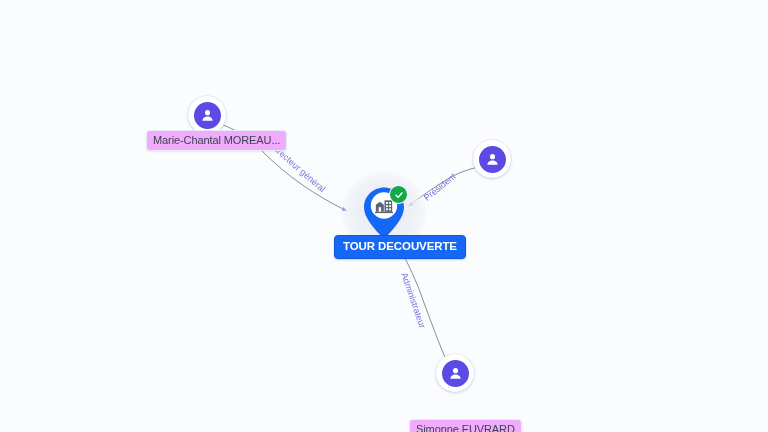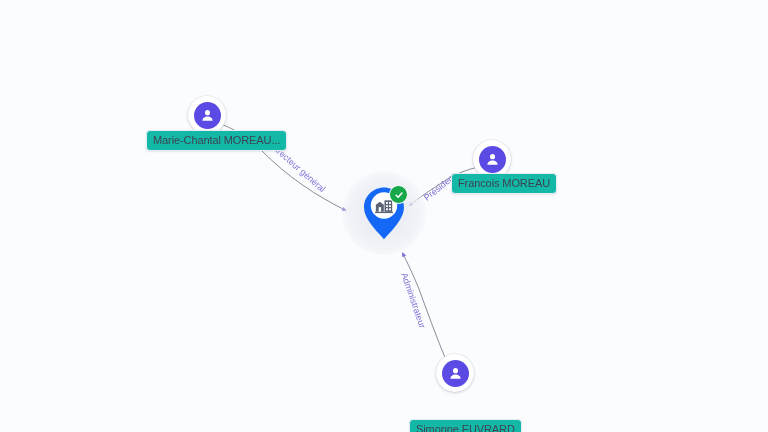--- a/index.html
+++ b/index.html
@@ -50,21 +50,21 @@
     background: #5b4ae3;
     display: flex;
     align-items: center;
     justify-content: center;
   }
   .person-avatar svg { display: block; }
 
   
   .node-chip {
     position: absolute;
-    background: #14b8a6;
+    background: #f0abfc;
     border: 1px solid #e8ecf3;
     border-radius: 4px;
     padding: 3px 6px 4px 6px;
     font-size: 11px;
     line-height: 12px;
     color: #3c4352;
     white-space: nowrap;
     box-shadow: 0 1px 2px rgba(40,50,80,.10);
     letter-spacing: -0.1px;
   }
@@ -178,21 +178,20 @@
   <div class="node-chip" style="left:146px; top:130px;">Marie-Chantal MOREAU...</div>
 
   <div class="person-node" style="left:473px; top:140px;">
     <div class="person-avatar">
       <svg width="17" height="17" viewBox="0 0 24 24" fill="#ffffff">
         <circle cx="12" cy="8" r="3.6"></circle>
         <path d="M4.8 19.4c0-3.7 3.2-6 7.2-6s7.2 2.3 7.2 6z"></path>
       </svg>
     </div>
   </div>
-  <div class="node-chip" style="left:451px; top:173px;">Francois MOREAU</div>
 
   <div class="person-node" style="left:436px; top:354px;">
     <div class="person-avatar">
       <svg width="17" height="17" viewBox="0 0 24 24" fill="#ffffff">
         <circle cx="12" cy="8" r="3.6"></circle>
         <path d="M4.8 19.4c0-3.7 3.2-6 7.2-6s7.2 2.3 7.2 6z"></path>
       </svg>
     </div>
   </div>
   <div class="node-chip" style="left:409px; top:387px;margin-top:32px;">Simonne EUVRARD</div>
@@ -231,14 +230,15 @@
       </div>
 
       <div class="verify-badge">
         <svg width="10" height="10" viewBox="0 0 24 24" fill="none" stroke="#ffffff" stroke-width="3.6" stroke-linecap="round" stroke-linejoin="round">
           <path d="M5 12.6 L10 17.4 L19 7.2"></path>
         </svg>
       </div>
     </div>
   </div>
 
+  <div class="company-chip" style="left:334px; top:235px;">TOUR DECOUVERTE</div>
 
 </div>
 
 </body></html>

